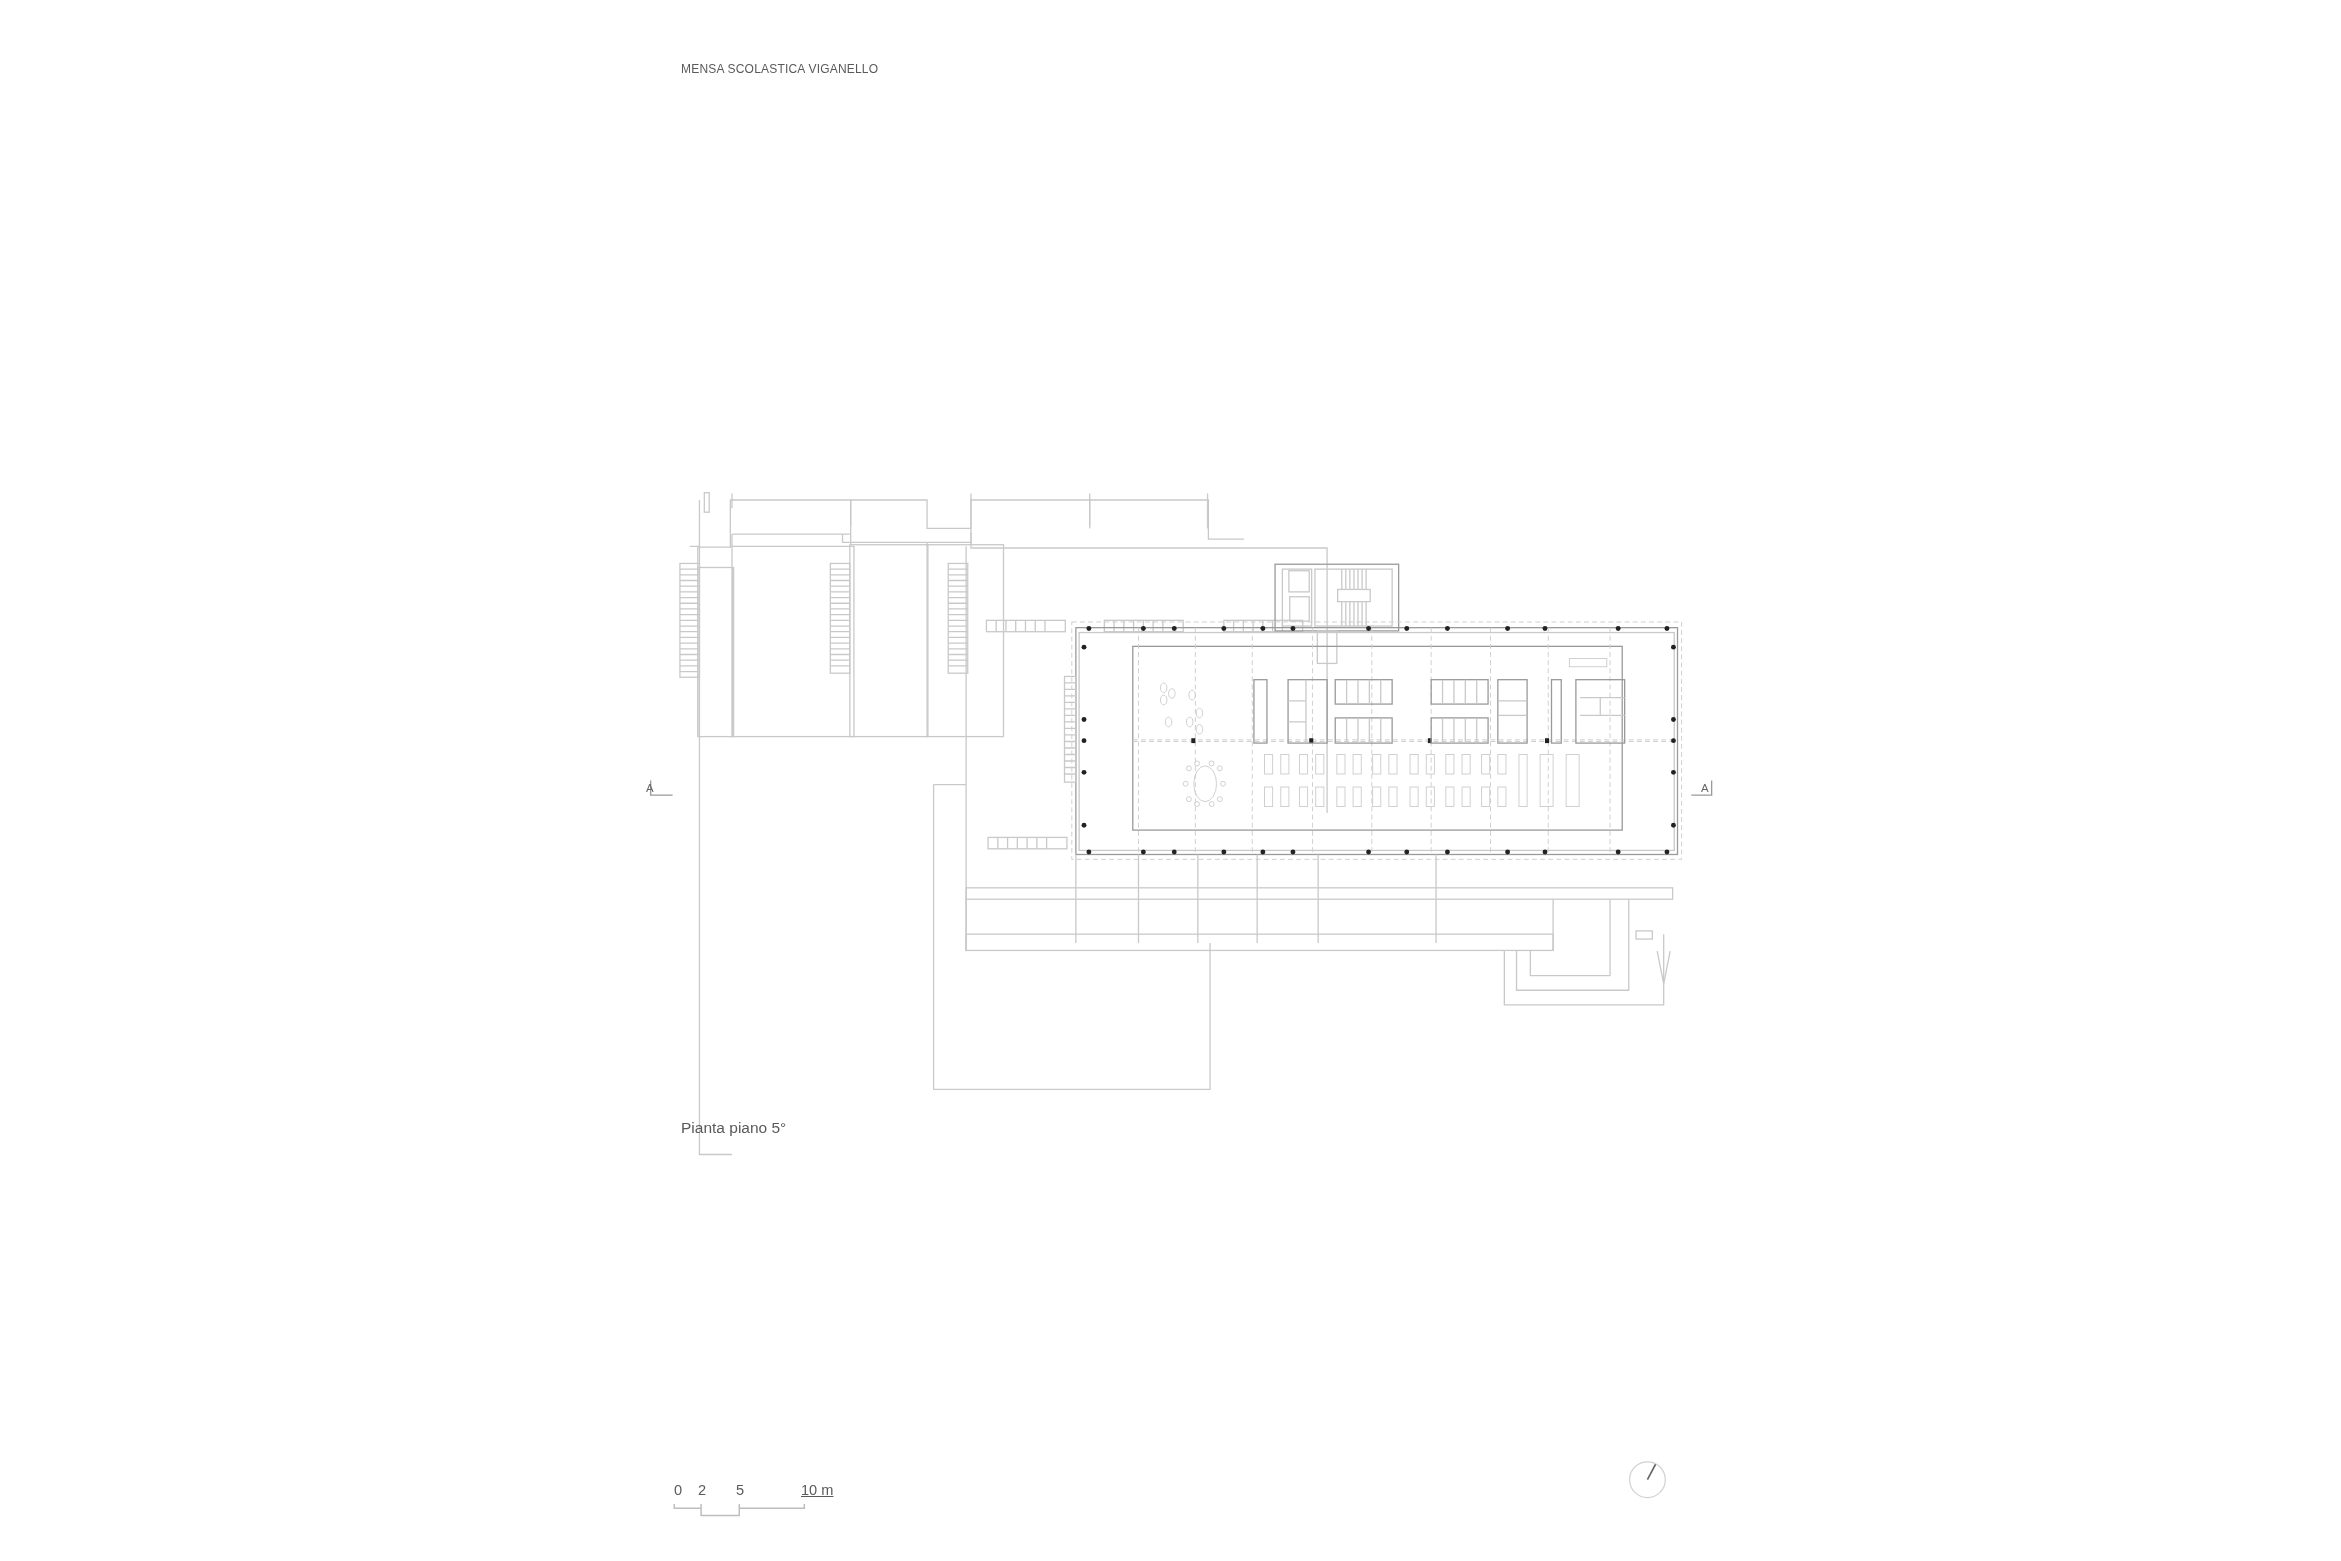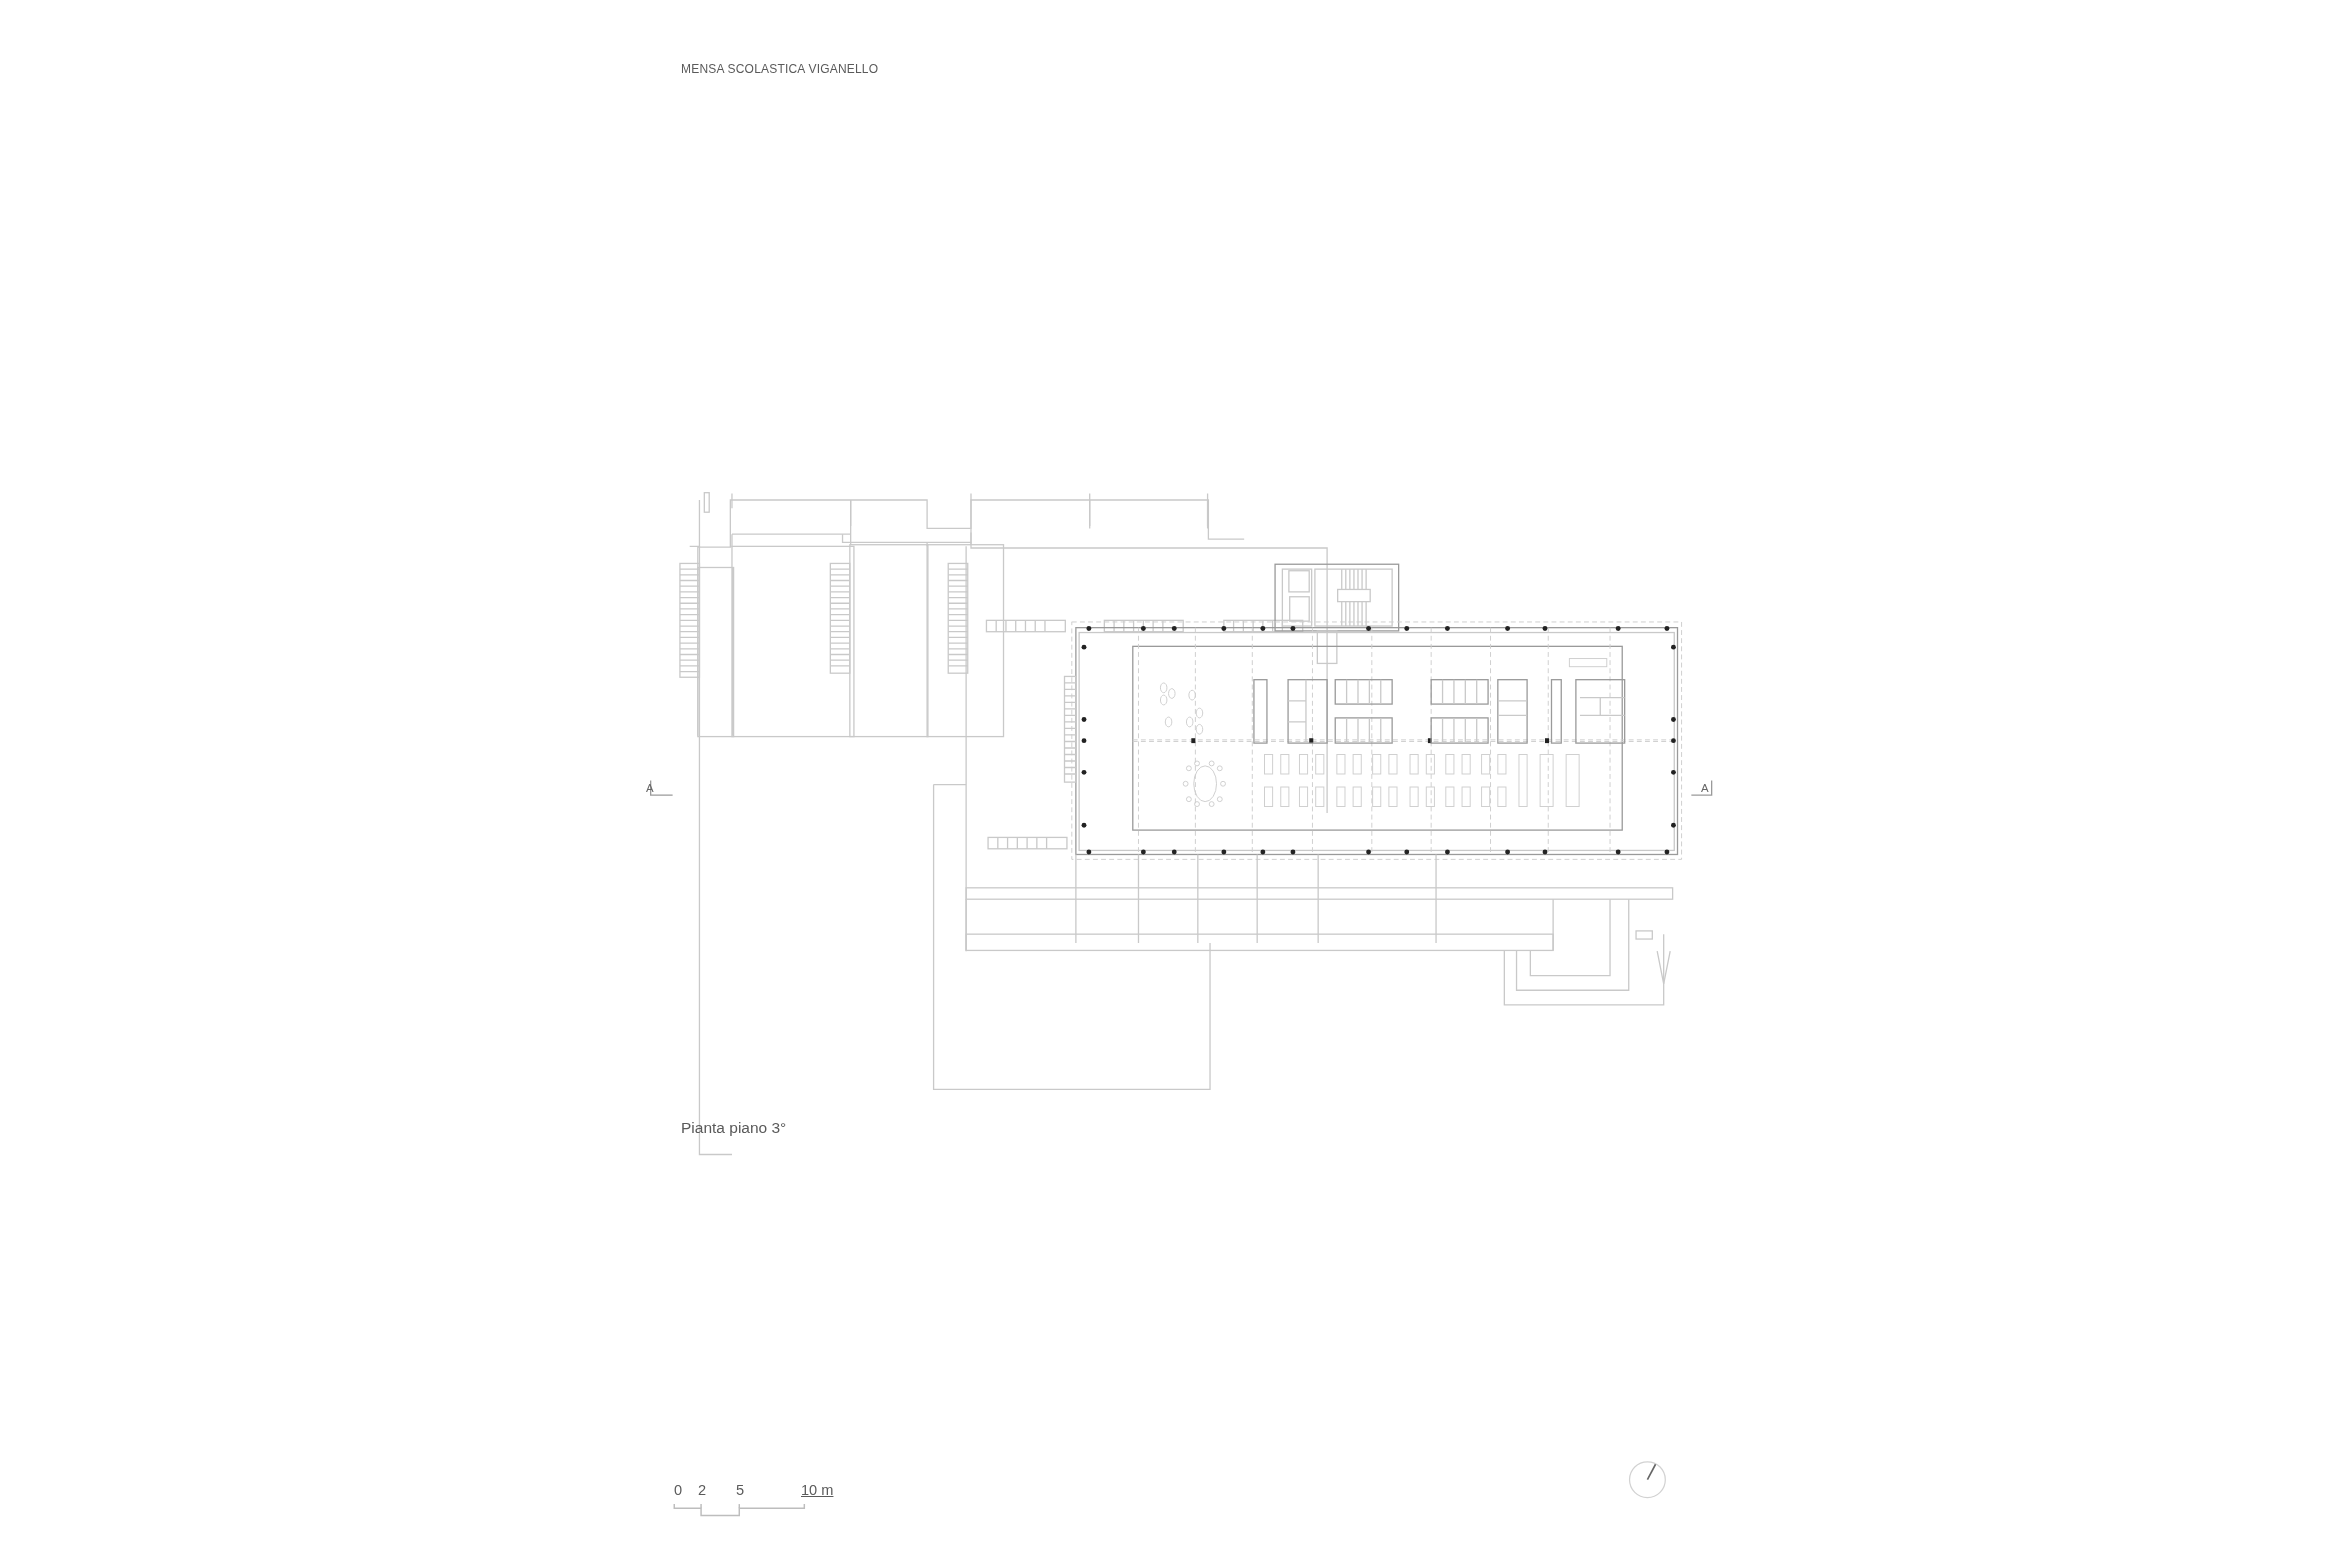--- a/index.html
+++ b/index.html
@@ -248,19 +248,19 @@
 
   <g>
     <circle cx="2026" cy="1820" r="22" fill="none" stroke="#d2d2d2" stroke-width="1.5"></circle>
     <line x1="2026" y1="1820" x2="2036" y2="1801" stroke="#666" stroke-width="2"></line>
   </g>
 </svg>
 
 <div class="sec-label" style="left:646px;top:782px;">A</div>
 <div class="sec-label" style="left:1701px;top:782px;">A</div>
 
-<div class="caption">Pianta piano 3°</div>
+<div class="caption">Pianta piano 5°</div>
 
 <div class="scale-lbl" style="left:674px;">0</div>
 <div class="scale-lbl" style="left:698px;">2</div>
 <div class="scale-lbl" style="left:736px;">5</div>
 <div class="scale-lbl" style="left:801px;text-decoration:underline;">10 m</div>
 
 
 </body></html>

